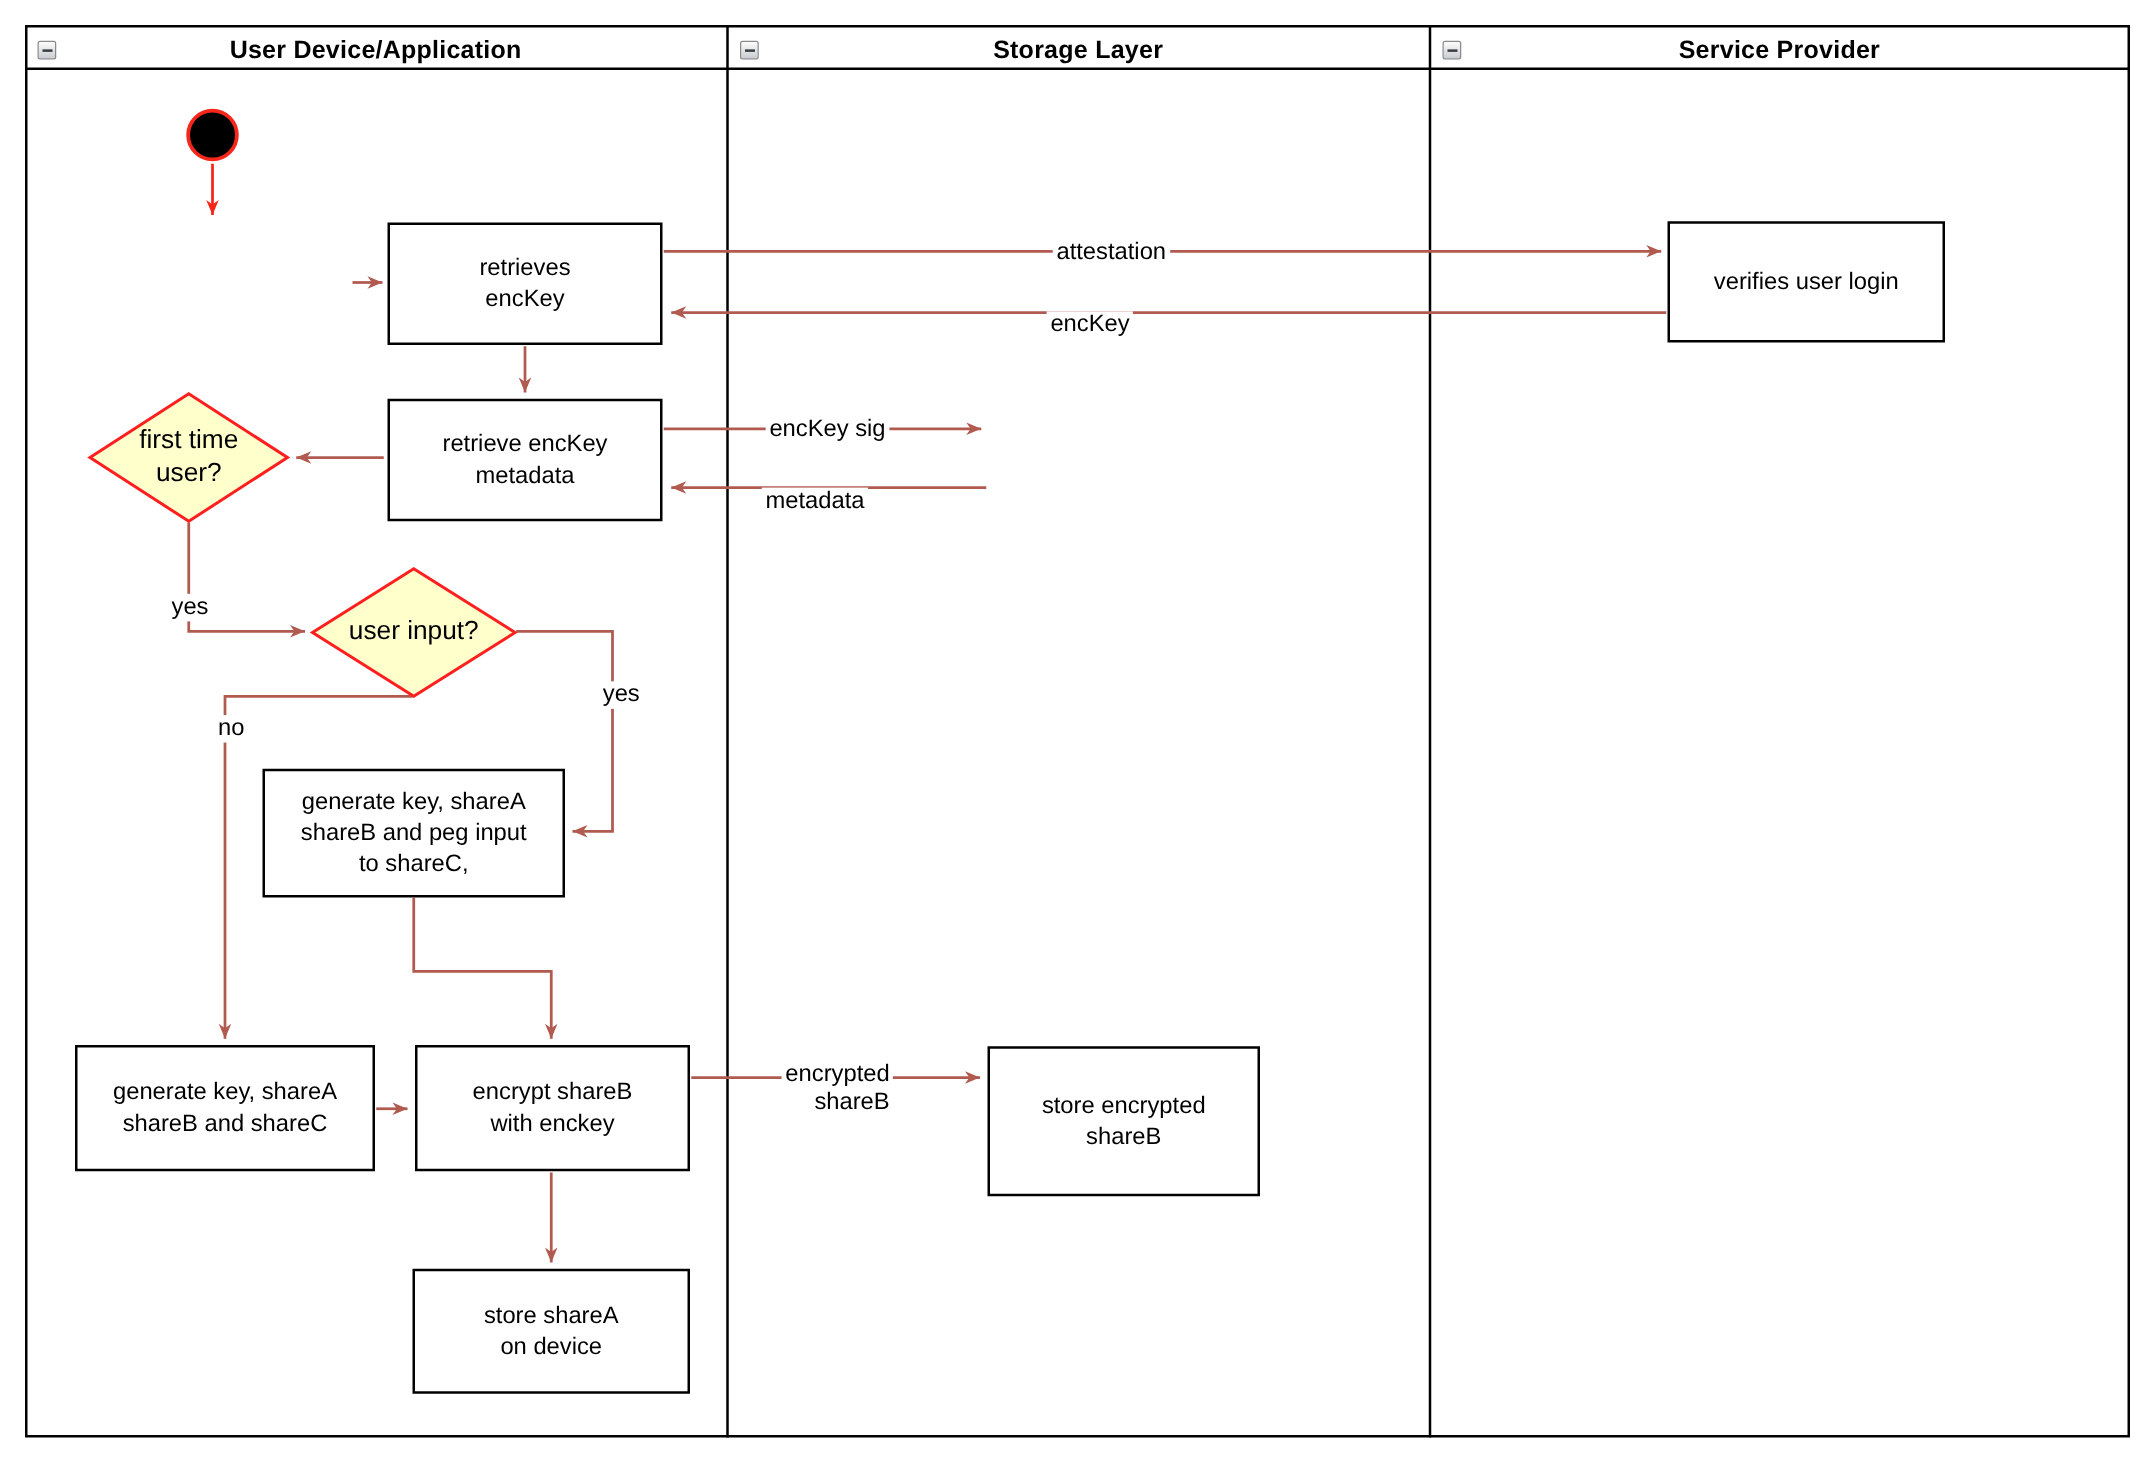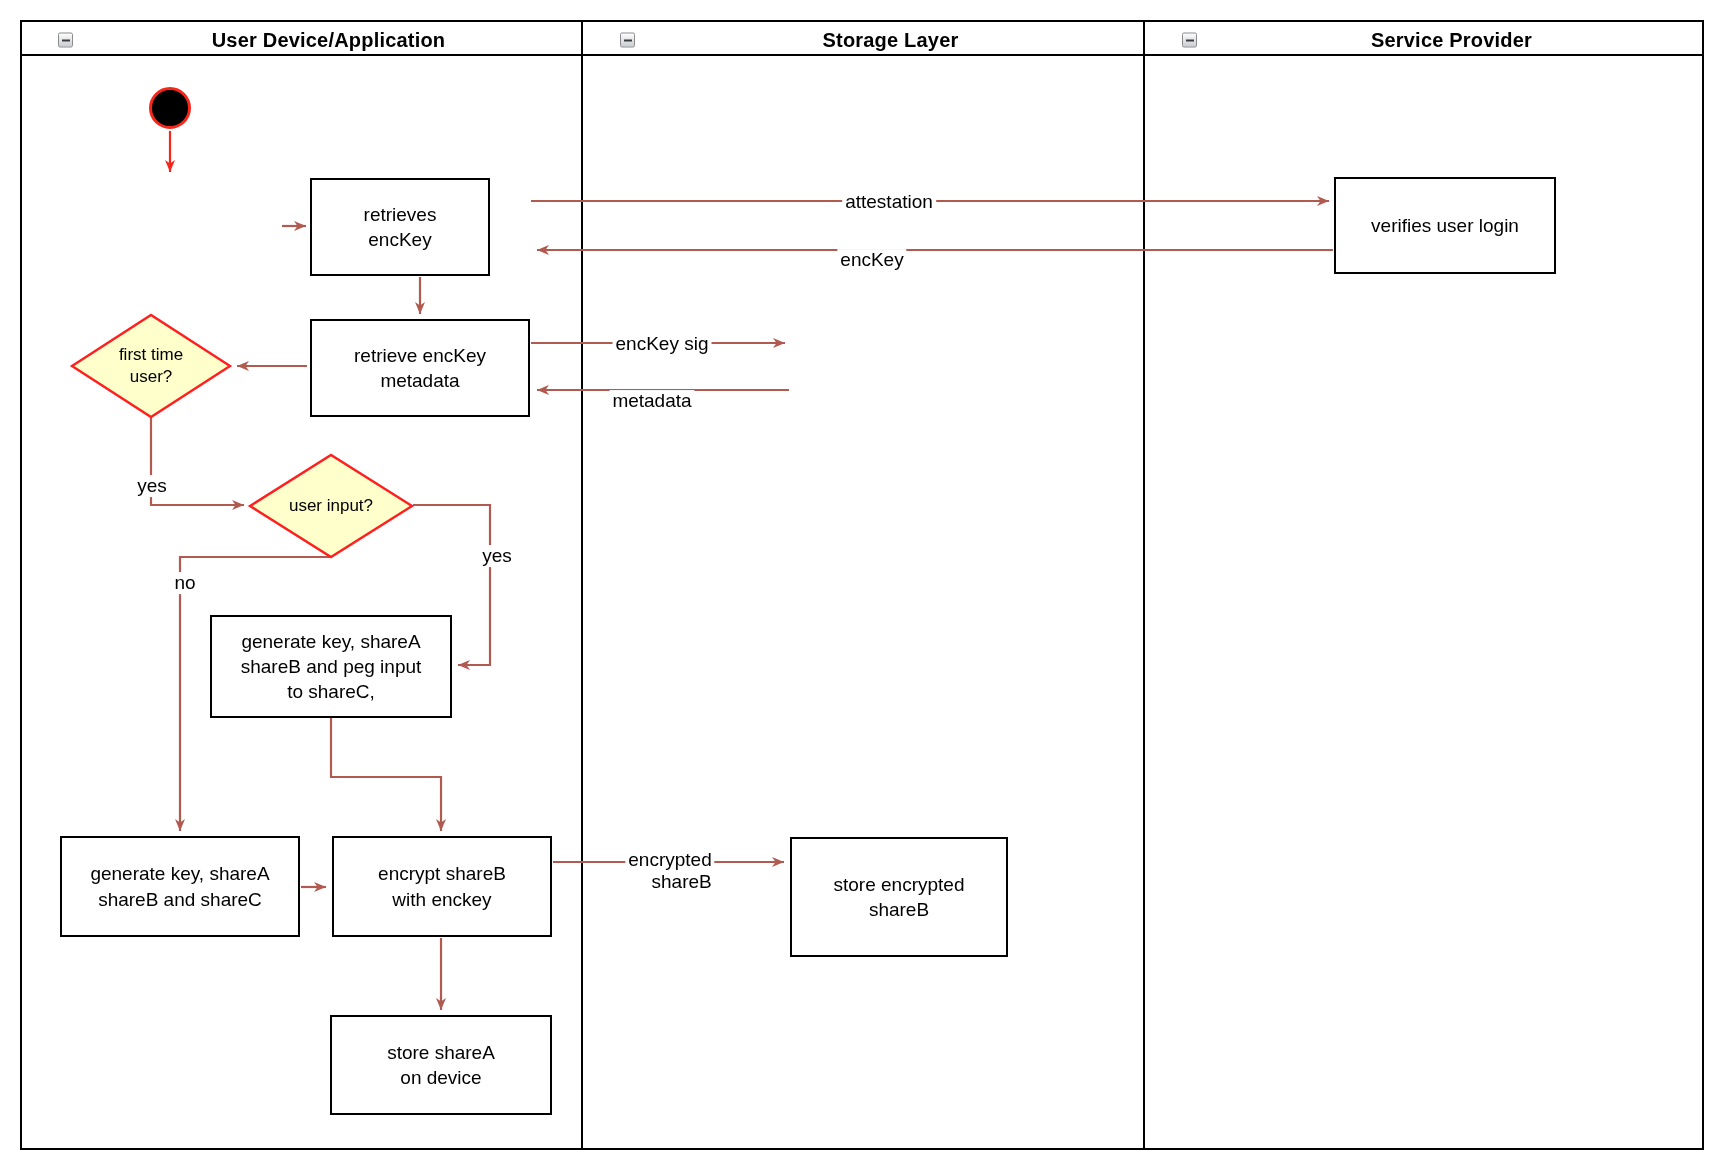--- a/index.html
+++ b/index.html
@@ -5,37 +5,37 @@
   html,body{margin:0;padding:0;background:#ffffff;}
   #canvas{
     position:relative;width:1720px;height:1170px;background:#ffffff;
     font-family:"Liberation Sans",sans-serif;color:#000;overflow:hidden;
   }
   
   .frame{position:absolute;left:20px;top:20px;width:1684px;height:1130px;
     border:2px solid #000;box-sizing:border-box;background:#fff;}
   .vline{position:absolute;top:20px;width:2px;height:1130px;background:#000;}
   .hline{position:absolute;left:20px;top:54px;width:1684px;height:2px;background:#000;}
-  .lane-header{position:absolute;top:22px;height:36px;display:flex;align-items:center;justify-content:center;margin-left:28px;}
+  .lane-header{position:absolute;top:22px;height:36px;display:flex;align-items:center;justify-content:center;}
   .lane-title{font-weight:bold;font-size:20px;letter-spacing:.2px;}
   .collapse-btn{position:absolute;left:8px;top:50%;transform:translateY(-50%);
     width:15px;height:15px;border:1px solid #8a8a8a;border-radius:2px;
     background:linear-gradient(#fdfdfd,#c9cdd2);box-sizing:border-box;
     display:flex;align-items:center;justify-content:center;cursor:pointer;}
   .collapse-btn .minus{width:8px;height:2px;background:#3c3c3c;}
   
   #wires{position:absolute;left:0;top:0;width:1720px;height:1170px;z-index:1;pointer-events:none;}
   
   .node{position:absolute;box-sizing:border-box;border:2px solid var(--shape-border);
     background:var(--shape-fill);display:flex;align-items:center;justify-content:center;
     text-align:center;font-size:19px;line-height:1.32;white-space:pre-line;z-index:2;}
   .start-node{position:absolute;left:149px;top:87px;width:42px;height:42px;border-radius:50%;
     background:#000;border:3px solid var(--start-accent);box-sizing:border-box;z-index:2;}
   .decision-label{position:absolute;transform:translate(-50%,-50%);text-align:center;
-    font-size:17px;line-height:1.28;white-space:pre-line;z-index:2;}
+    font-size:21px;line-height:1.28;white-space:pre-line;z-index:2;}
   .edge-label{position:absolute;transform:translate(-50%,-50%);background:#fff;
     padding:0 3px;font-size:19px;line-height:1.15;text-align:right;white-space:pre-line;z-index:3;}
 </style>
 </head>
 <body>
 
 <div id="canvas">
 
   <div class="frame"></div>
   <div class="vline" style="left:581px"></div>
@@ -89,21 +89,21 @@
     </g>
     <g style="fill:#ffffcc;stroke:#ff1f1f;stroke-width:2.4">
       <polygon points="72,366 151,315 230,366 151,417"></polygon>
       <polygon points="250,506 331,455 412,506 331,557"></polygon>
     </g>
   </svg>
 
   <div class="start-node"></div>
 
 
-  <div class="node" style="left:310px;top:178px;width:180px;height:98px">retrieves
+  <div class="node" style="left:310px;top:178px;width:220px;height:98px">retrieves
 encKey</div>
 
   <div class="node" style="left:1334px;top:177px;width:222px;height:97px">verifies user login</div>
 
   <div class="node" style="left:310px;top:319px;width:220px;height:98px">retrieve encKey
 metadata</div>
 
 
   <div class="decision-label" style="left:151px;top:366px">first time
 user?</div>

